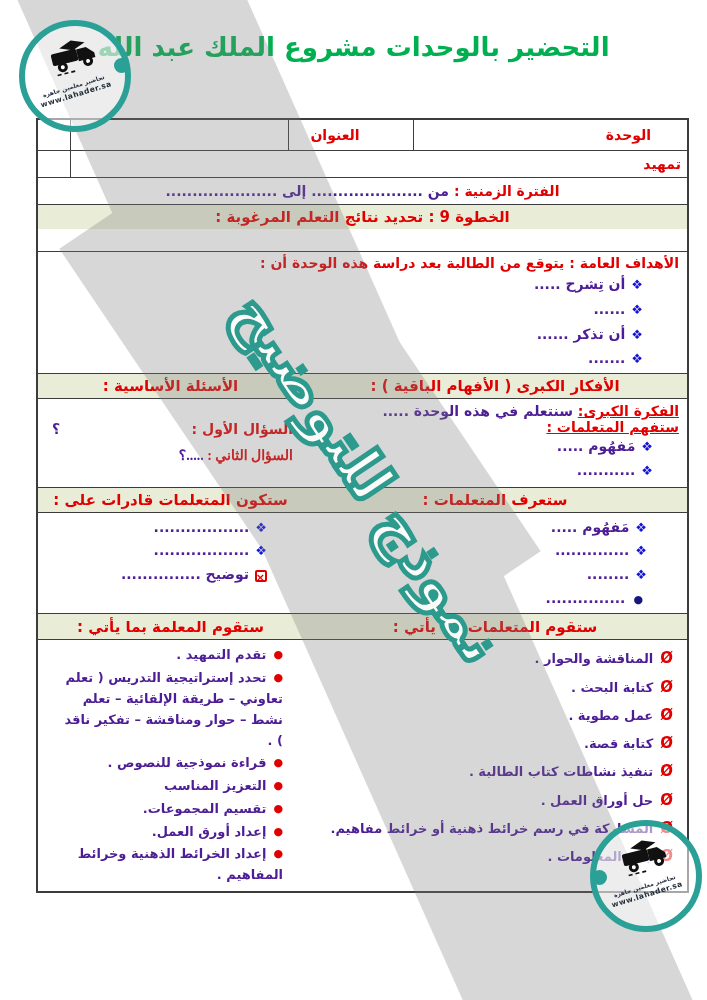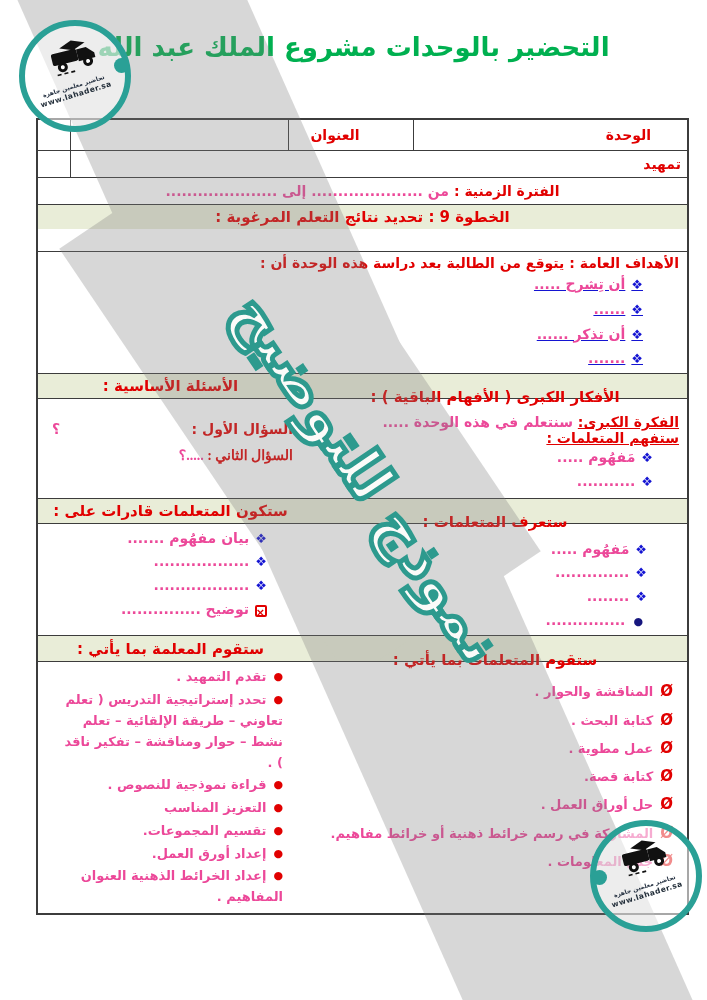--- a/index.html
+++ b/index.html
@@ -2,21 +2,21 @@
 <html lang="ar"><head>
 <meta charset="utf-8">
 <style>
   html,body{margin:0;padding:0;background:#888;}
   .sheet{
     position:relative;width:707px;height:1000px;margin:0 auto;
     background:#ffffff;overflow:hidden;direction:rtl;
     font-family:"DejaVu Sans",sans-serif;font-weight:bold;
   }
   .red{color:#e10000}
-  .blue{color:#ec4899}
+  .blue{color:#4c1d95}
   
   .page-title{
     position:absolute;top:32px;right:0;left:0;text-align:center;
     font-size:26px;color:#00b050;letter-spacing:0;
   }
   
   .logo{position:absolute;width:112px;height:112px;z-index:7;}
   .logo .ring{
     position:absolute;inset:0;border-radius:50%;
     border:6px solid #2aa096;background:rgba(255,255,255,0.55);
@@ -41,42 +41,42 @@
   }
   .row{display:flex;box-sizing:border-box;}
   .row + .row{border-top:1px solid #3c3c3c;}
   .cell{box-sizing:border-box;padding:3px 6px;text-align:center;}
   .cell + .cell{border-left:0;}
   .row > .cell{border-left:none}
   .row > .cell.sep{border-left:1px solid #3c3c3c;margin-left:32px;}
   .hdr-row{background:#e9edd8;color:#e10000;text-align:center;font-size:15px;}
   .hdr-row .cell{padding:3px 4px;}
   .w-unit{width:117px;} .w-e1{width:157px;} .w-title{width:93px;} .w-rest{flex:1;}
-  .col-r{width:384px;box-sizing:border-box;border-left:1px solid #3c3c3c;margin-top:11px;}
+  .col-r{width:384px;box-sizing:border-box;border-left:1px solid #3c3c3c;}
   .col-l{flex:1;box-sizing:border-box;}
   .pad{padding:4px 8px;text-align:right;}
   .center-line{text-align:center;padding:3px 4px;}
   
   .bline{padding:1px 38px 1px 6px;text-align:right;line-height:1.55;}
   .diamond{color:#1414d2;font-size:13px;margin-left:6px;}
   .rounddot{color:#16167e;font-size:11px;margin-left:8px;}
   .reddot{color:#e10000;font-size:11px;margin-left:7px;vertical-align:1px;}
   .slashb{color:#e10000;font-size:15px;margin-left:7px;font-style:normal;}
   .boxx{
     display:inline-block;width:12px;height:12px;border:2px solid #e10000;
     color:#e10000;font-size:11px;line-height:11px;text-align:center;
     border-radius:2px;margin-left:6px;background:#fff;box-sizing:border-box;
     vertical-align:-2px;font-weight:bold;
   }
   .u-red{color:#e10000;text-decoration:underline;}
   .q-line1{display:flex;justify-content:space-between;padding:22px 10px 0 14px;}
   .q-line2{padding:10px 10px 4px 14px;text-align:right;font-family:Liberation Serif, serif;}
   .do-list .bline{padding:1px 8px 1px 4px;line-height:1.75;font-size:13px;}
   .do-list-l .bline{padding:1px 8px 1px 4px;line-height:1.6;font-size:13px;}
-  .goals-items .bline{line-height:1.6;text-decoration:underline;}
+  .goals-items .bline{line-height:1.6;}
   
   .band-svg{position:absolute;inset:0;z-index:5;pointer-events:none;}
   
   .watermark{
     position:absolute;z-index:6;top:478px;left:368px;pointer-events:none;
     transform:translate(-50%,-50%) rotate(56deg);
     font-size:60px;font-weight:bold;white-space:nowrap;
     color:#fbfbf9;-webkit-text-stroke:5px #2d9a8e;
     text-shadow:0 0 1px #2d9a8e;
     letter-spacing:2px;
@@ -181,50 +181,50 @@
     </div>
 
     <div class="row" style="min-height:84px;">
       <div class="cell col-r" style="padding:3px 6px;text-align:right">
         <div class="bline" style="padding-right:34px"><span class="diamond">❖</span><span class="blue">مَفهُوم .....</span></div>
         <div class="bline" style="padding-right:34px"><span class="diamond">❖</span><span class="blue">..............</span></div>
         <div class="bline" style="padding-right:34px"><span class="diamond">❖</span><span class="blue">........</span></div>
         <div class="bline" style="padding-right:38px"><span class="rounddot">●</span><span class="blue">...............</span></div>
       </div>
       <div class="cell col-l" style="padding:3px 6px;text-align:right">
-        <div class="bline" style="padding-right:30px"><span class="diamond">❖</span><span class="blue">بيان مفهُوم .......</span></div>
         <div class="bline" style="padding-right:30px"><span class="diamond">❖</span><span class="blue">..................</span></div>
         <div class="bline" style="padding-right:30px"><span class="diamond">❖</span><span class="blue">..................</span></div>
         <div class="bline" style="padding-right:30px"><span class="boxx">×</span><span class="blue">توضيح ...............</span></div>
       </div>
     </div>
 
     <div class="row hdr-row" style="height:26px;">
       <div class="cell col-r" style="line-height:20px">ستقوم المتعلمات بما يأتي :</div>
       <div class="cell col-l" style="line-height:20px">ستقوم المعلمة بما يأتي :</div>
     </div>
 
     <div class="row" style="min-height:200px;">
       <div class="cell col-r do-list" style="padding:4px 6px;text-align:right">
         <div class="bline"><span class="slashb">Ø</span><span class="blue">المناقشة والحوار .</span></div>
         <div class="bline"><span class="slashb">Ø</span><span class="blue">كتابة البحث .</span></div>
         <div class="bline"><span class="slashb">Ø</span><span class="blue">عمل مطوية .</span></div>
         <div class="bline"><span class="slashb">Ø</span><span class="blue">كتابة قصة.</span></div>
+        <div class="bline"><span class="slashb">Ø</span><span class="blue">تنفيذ نشاطات كتاب الطالبة .</span></div>
         <div class="bline"><span class="slashb">Ø</span><span class="blue">حل أوراق العمل .</span></div>
         <div class="bline"><span class="slashb">Ø</span><span class="blue">المشاركة في رسم خرائط ذهنية أو خرائط مفاهيم.</span></div>
         <div class="bline"><span class="slashb">Ø</span><span class="blue">جمع المعلومات .</span></div>
       </div>
       <div class="cell col-l do-list-l" style="padding:4px 12px;text-align:right">
         <div class="bline"><span class="reddot">●</span><span class="blue">تقدم التمهيد .</span></div>
         <div class="bline"><span class="reddot">●</span><span class="blue">تحدد إستراتيجية التدريس ( تعلم تعاوني – طريقة الإلقائية – تعلم نشط – حوار ومناقشة – تفكير ناقد ) .</span></div>
         <div class="bline"><span class="reddot">●</span><span class="blue">قراءة نموذجية للنصوص .</span></div>
         <div class="bline"><span class="reddot">●</span><span class="blue">التعزيز المناسب</span></div>
         <div class="bline"><span class="reddot">●</span><span class="blue">تقسيم المجموعات.</span></div>
         <div class="bline"><span class="reddot">●</span><span class="blue">إعداد أورق العمل.</span></div>
-        <div class="bline"><span class="reddot">●</span><span class="blue">إعداد الخرائط الذهنية العنوان المفاهيم .</span></div>
+        <div class="bline"><span class="reddot">●</span><span class="blue">إعداد الخرائط الذهنية وخرائط المفاهيم .</span></div>
       </div>
     </div>
 
   </div>
 
   <svg class="band-svg" width="707" height="1000" viewBox="0 0 707 1000">
     <g opacity="0.30" fill="#7d7d7d">
       <rect x="250" y="-140" width="210" height="1300" transform="rotate(-24 355 500)"></rect>
       <rect x="40" y="285" width="520" height="230" transform="rotate(56 300 400)"></rect>
     </g>

